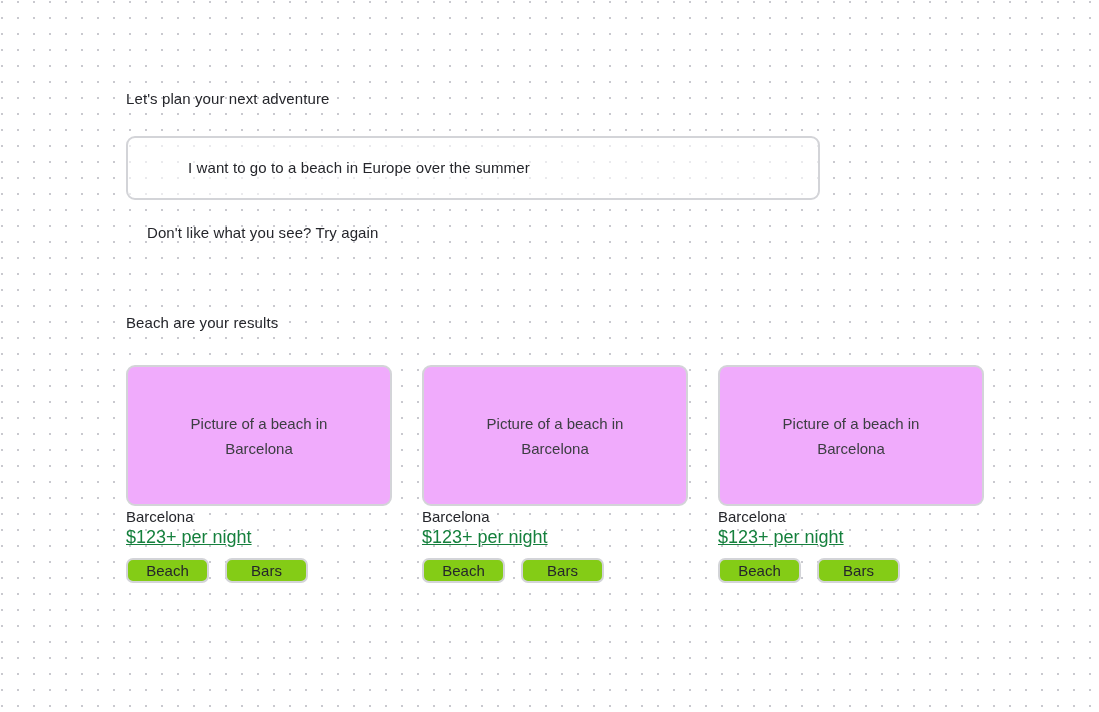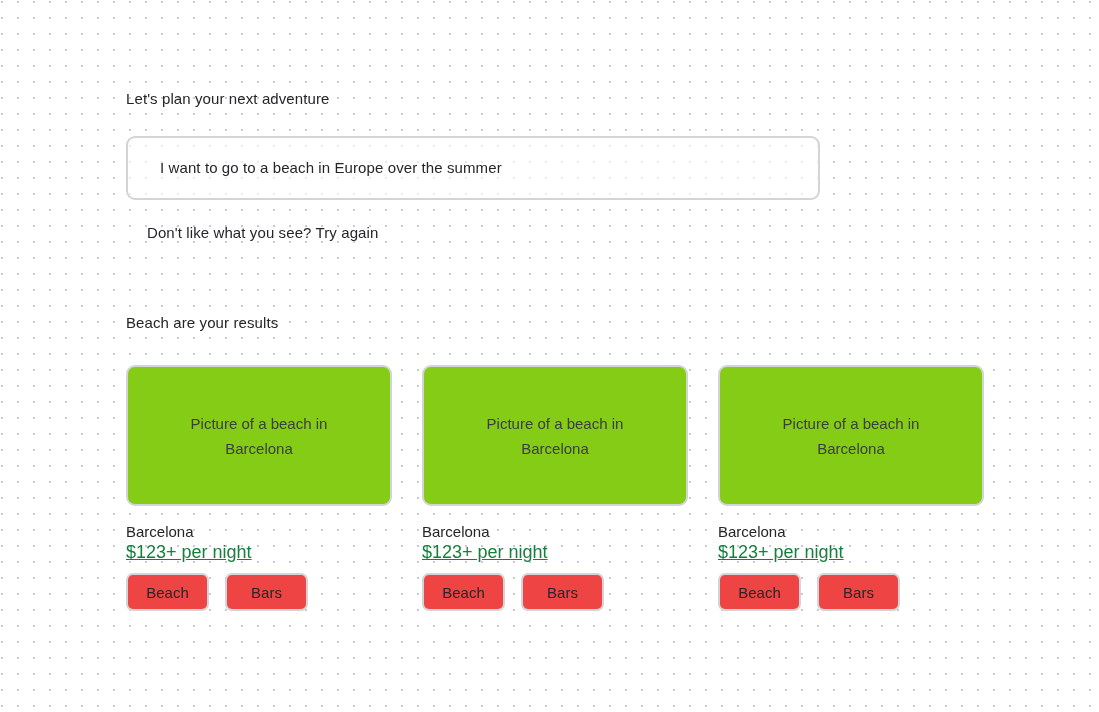--- a/index.html
+++ b/index.html
@@ -41,20 +41,21 @@
     top: 136px;
     left: 0;
     width: 694px;
     height: 64px;
     border: 2px solid #d3d4d8;
     border-radius: 9px;
     background: rgba(255,255,255,0.62);
     display: flex;
     align-items: center;
     box-sizing: border-box;
+    padding-left: 28px;
   }
   .prompt-text {
     padding-left: 32px;
     font-size: 15px;
     line-height: 20px;
     color: #25262b;
     letter-spacing: 0.1px;
     white-space: nowrap;
   }
 
@@ -71,58 +72,57 @@
   }
   .result-card {
     width: 266px;
     flex: 0 0 266px;
   }
 
   .image-placeholder {
     height: 141px;
     border: 2px solid #d3d4d8;
     border-radius: 9px;
-    background: #84cc16;
+    background: #f0abfc;
     display: flex;
     align-items: center;
     justify-content: center;
     box-sizing: border-box;
     padding: 0 30px;
   }
   .image-placeholder span {
     font-size: 15px;
     line-height: 25px;
     color: #3c3d42;
     text-align: center;
   }
 
   .card-title {
-    margin-top: 15px;
     font-size: 15px;
     line-height: 21px;
     color: #25262b;
   }
   .card-price {
     font-size: 18px;
     line-height: 21px;
     color: #15803d;
     text-decoration: underline;
   }
 
   .tag-row {
     margin-top: 10px;
     display: flex;
     gap: 16px;
   }
   .tag-btn {
     min-width: 83px;
-    height: 38px;
+    height: 25px;
     border: 2px solid #d3d4d8;
     border-radius: 7px;
-    background: #ef4444;
+    background: #84cc16;
     font-family: "Liberation Sans", sans-serif;
     font-size: 15px;
     color: #25262b;
     cursor: pointer;
     padding: 0 14px;
     box-sizing: border-box;
     display: flex;
     align-items: center;
     justify-content: center;
   }

